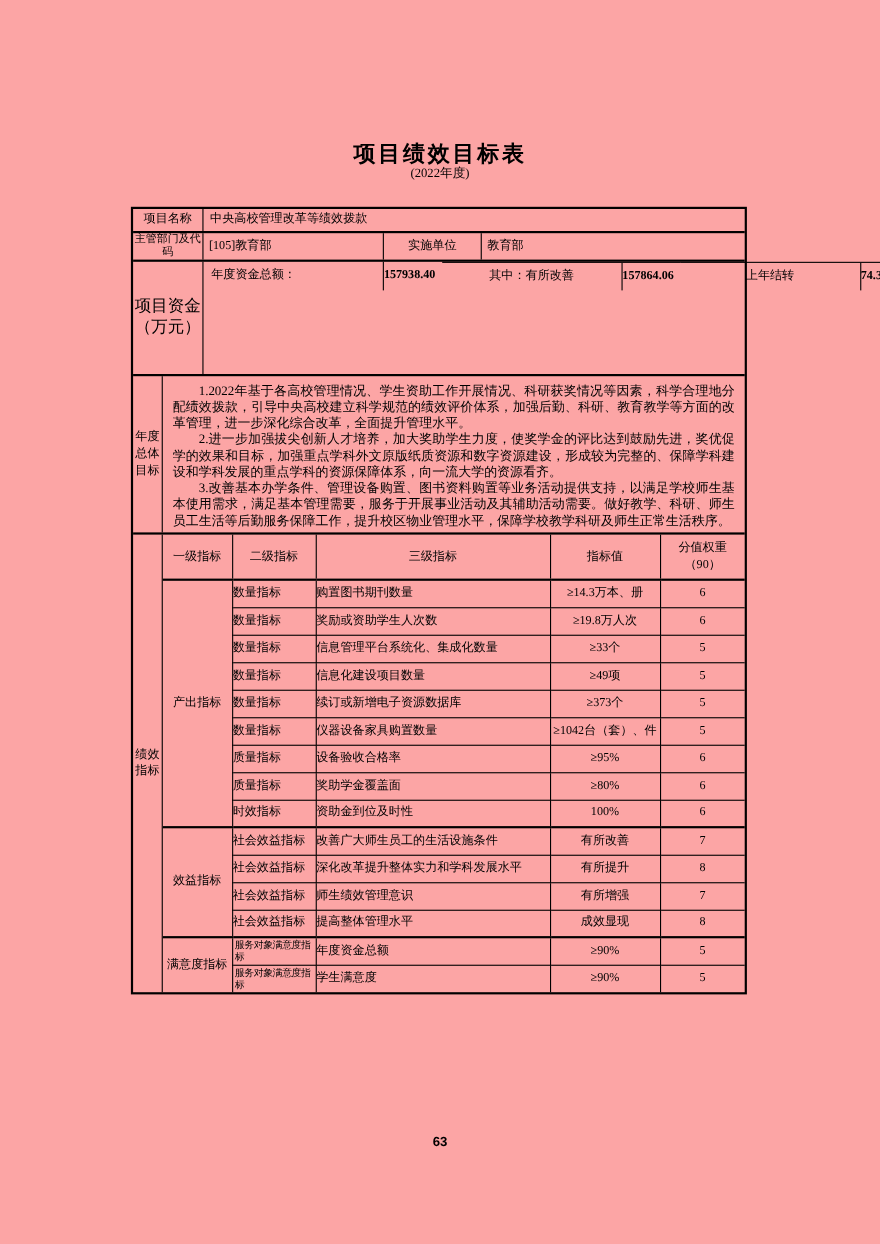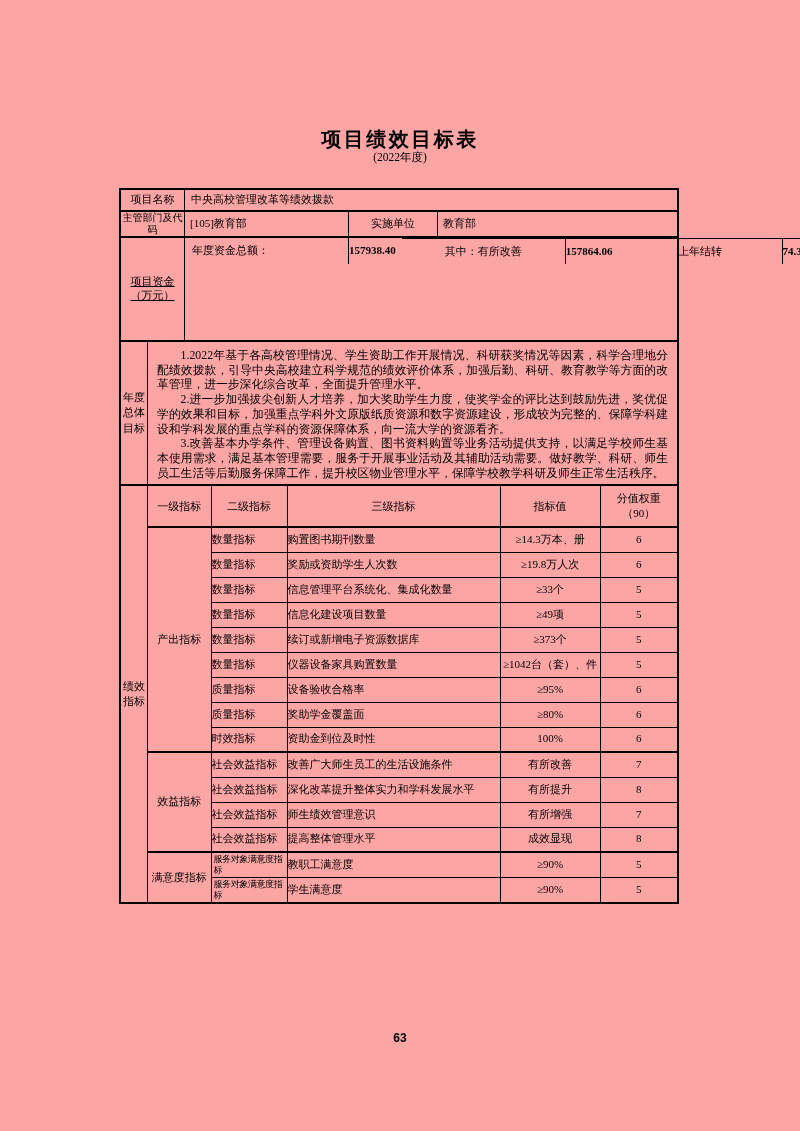--- a/index.html
+++ b/index.html
@@ -23,21 +23,21 @@
   .row { display:flex; box-sizing:border-box; }
   .row + .row { border-top:2px solid #000; }
   .cell { box-sizing:border-box; display:flex; align-items:center; }
   .c-label { width:64px; flex:none; justify-content:center; text-align:center; border-right:1px solid #000; }
   
   .r-name { height:20px; }
   .r-name .c-wide { flex:1; padding-left:6px; }
   
   .r-dept { height:26px; }
   .f10 { font-size:10px; }
-  .f95 { font-size:11px;text-decoration:underline; }
+  .f95 { font-size:15px; }
   .c-dept { width:164px; flex:none; padding-left:5px; border-right:1px solid #000; }
   .c-impl { width:89px; flex:none; justify-content:center; border-right:1px solid #000; }
   .c-implv { flex:1; padding-left:5px; }
   
   .r-fund { height:104px; }
   .fund-col { flex:1; display:flex; flex-direction:row; }
   .fund-row { display:flex; height:26px; box-sizing:border-box; flex:none; }
   .fund-row + .fund-row { border-top:1px solid #000; }
   .fund-name { width:164px; flex:none; display:flex; align-items:center; justify-content:center; border-right:1px solid #000; box-sizing:border-box; }
   .fund-name.left { justify-content:flex-start; padding-left:7px; }
@@ -230,21 +230,21 @@
             </tr>
             <tr>
               <td class="l2">社会效益指标</td>
               <td class="l3">提高整体管理水平</td>
               <td class="val">成效显现</td>
               <td class="score">8</td>
             </tr>
             <tr class="sec">
               <td class="l1" rowspan="2">满意度指标</td>
               <td class="l2 long">服务对象满意度指标</td>
-              <td class="l3">教职工满意度</td>
+              <td class="l3">年度资金总额</td>
               <td class="val boldv">≥90%</td>
               <td class="score">5</td>
             </tr>
             <tr>
               <td class="l2 long">服务对象满意度指标</td>
               <td class="l3">学生满意度</td>
               <td class="val boldv">≥90%</td>
               <td class="score">5</td>
             </tr>
           </tbody>

